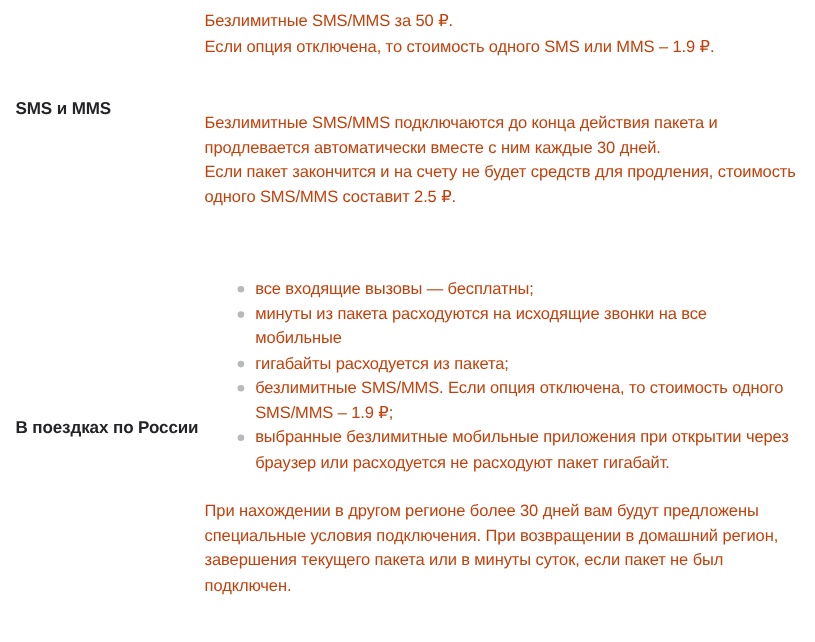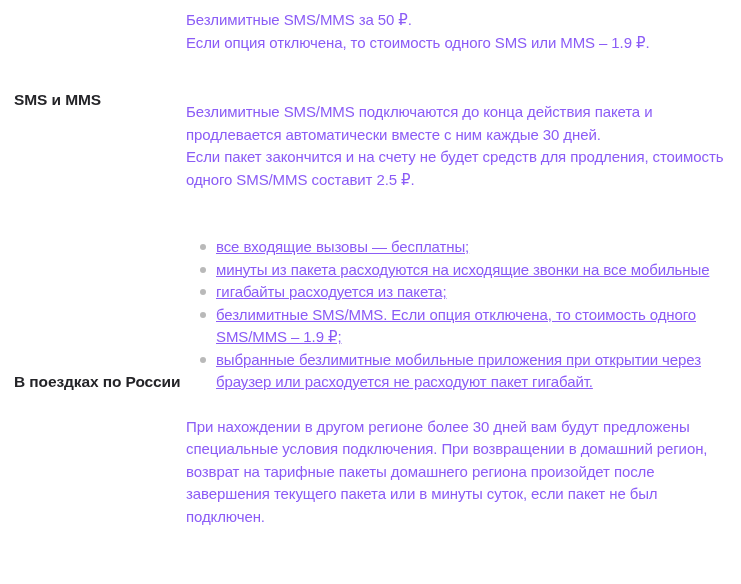--- a/index.html
+++ b/index.html
@@ -31,31 +31,30 @@
     line-height: 22.5px;
     letter-spacing: -0.1px;
     color: #242428;
   }
   .section-content {
     flex: 1 1 auto;
     min-width: 0;
     font-size: 15px;
     line-height: 22.5px;
     letter-spacing: -0.1px;
-    color: #8b5cf6;
+    color: #c2410c;
   }
   .para { margin: 0; }
   .para-gap { margin-top: 47px; }
   .line { display: block; }
   .section-travel { margin-top: 45px; }
   .bullets {
     list-style: none;
-    margin: 0;
+    margin: 16px;
     padding: 0;
-    text-decoration: underline;
   }
   .bullet-item {
     display: flex;
     align-items: flex-start;
   }
   .bullet-dot {
     flex: 0 0 6px;
     width: 6px;
     height: 6px;
     border-radius: 50%;
@@ -121,20 +120,19 @@
           <span class="bullet-text">
             <span class="line">выбранные безлимитные мобильные приложения при открытии через</span>
             <span class="line">браузер или расходуется не расходуют пакет гигабайт.</span>
           </span>
         </li>
       </ul>
 
       <p class="para outro">
         <span class="line">При нахождении в другом регионе более 30 дней вам будут предложены</span>
         <span class="line">специальные условия подключения. При возвращении в домашний регион,</span>
-        <span class="line">возврат на тарифные пакеты домашнего региона произойдет после</span>
         <span class="line">завершения текущего пакета или в минуты суток, если пакет не был</span>
         <span class="line">подключен.</span>
       </p>
     </div>
   </div>
 
 </div>
 
 </body></html>

